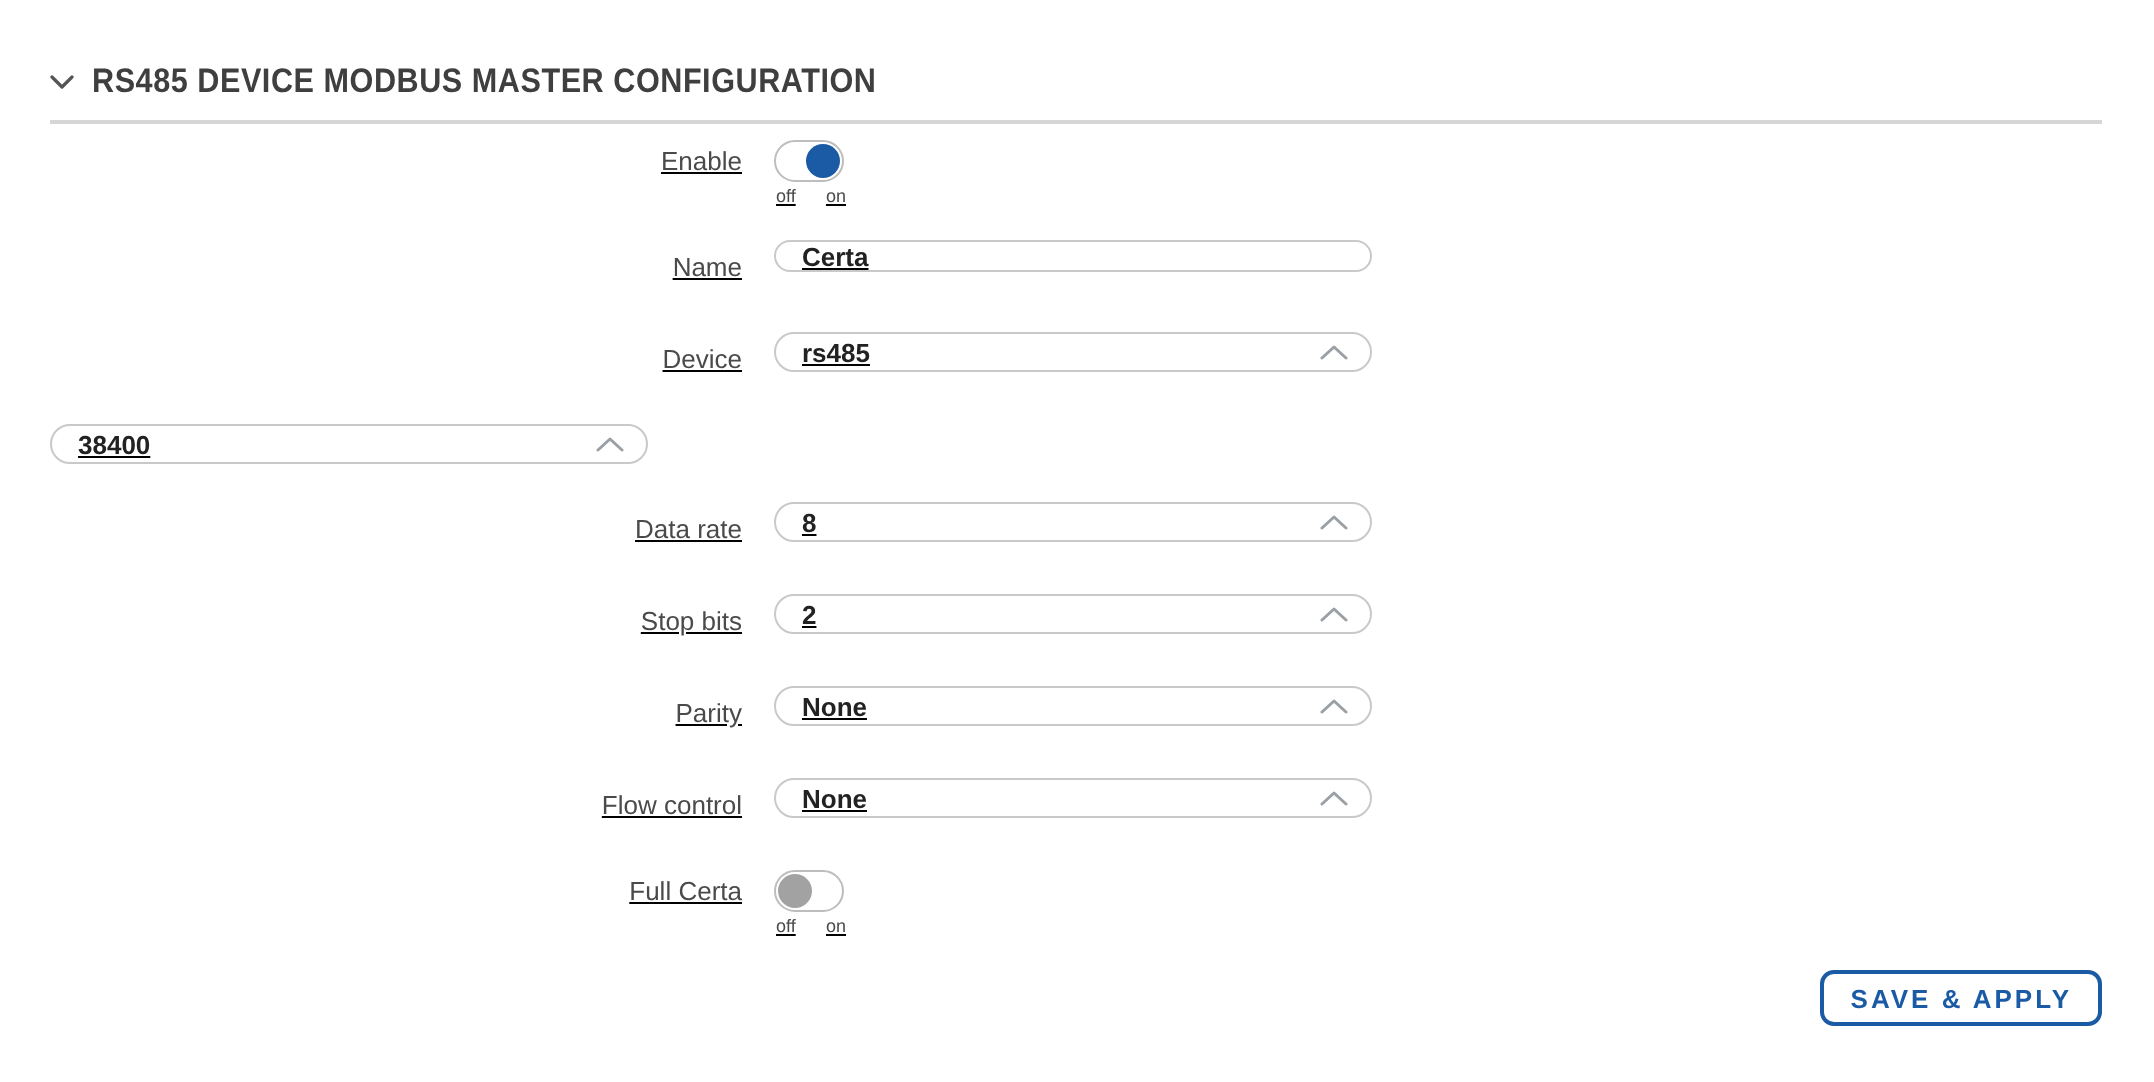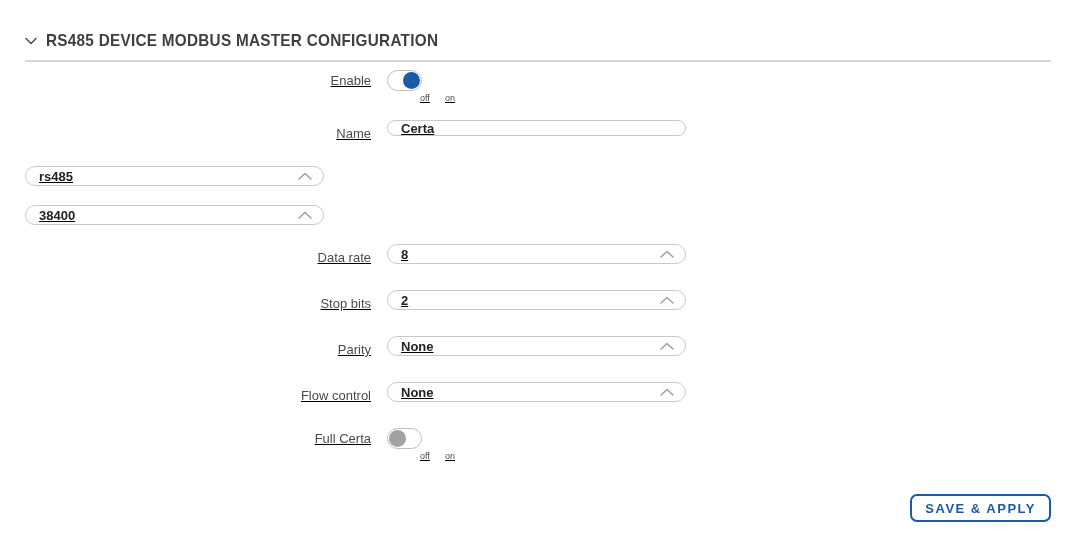--- a/index.html
+++ b/index.html
@@ -65,25 +65,25 @@
   }
   .toggle .knob {
     width: 17px; height: 17px; border-radius: 50%;
     position: absolute; top: 1px;
   }
   .toggle.on .knob { right: 1px; background: #1b5aa5; }
   .toggle.off .knob { left: 1px; background: #a2a2a2; }
   .onoff {
     display: flex; justify-content: space-between;
     width: 37px; padding: 0 1px; margin-top: 2px;
-    font-size: 9px; color: #4a4a4a; margin-left: 32px;
-  }
-
-  
-  .footer { display: flex; justify-content: flex-end; margin-top: 33px; }
+    font-size: 9px; color: #4a4a4a;
+  }
+
+  
+  .footer { display: flex; justify-content: flex-end; margin-top: 17px; }
   .save-btn {
     height: 28px; padding: 0 13px;
     background: #fff; border: 2px solid #1b5aa5; border-radius: 7px;
     color: #1b5aa5; font-family: "Liberation Sans", sans-serif;
     font-size: 13px; font-weight: 700; letter-spacing: 1.5px;
     cursor: pointer; white-space: nowrap;
   }
 </style>
 </head>
 <body>
@@ -113,20 +113,21 @@
         </div>
       </div>
     </div>
 
     <div class="row">
       <div class="row-label">Name</div>
       <input class="text-input" type="text" value="Certa" style="">
     </div>
 
     <div class="row">
+      <div class="row-label">Device</div>
       <div class="select">
         <span class="select-value">rs485</span>
         <span class="chevron-up">
           <svg width="14" height="8" viewBox="0 0 14 8">
               <path d="M1 7 L7 1.5 L13 7" fill="none" stroke="#9aa0a6" stroke-width="1.5" stroke-linecap="round" stroke-linejoin="round"></path>
             </svg>
         </span>
       </div>
     </div>
 

